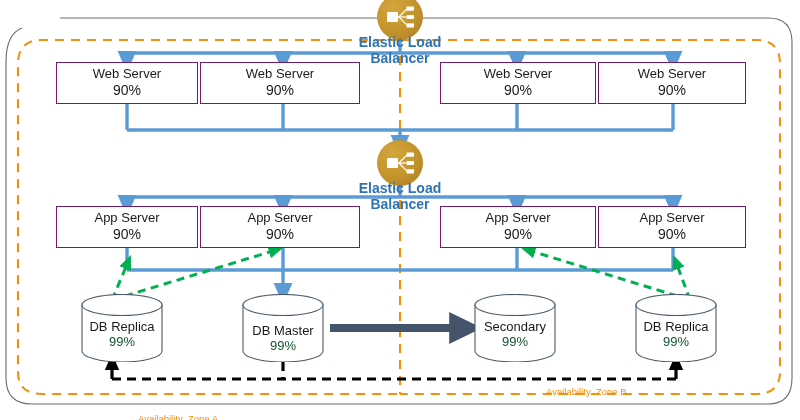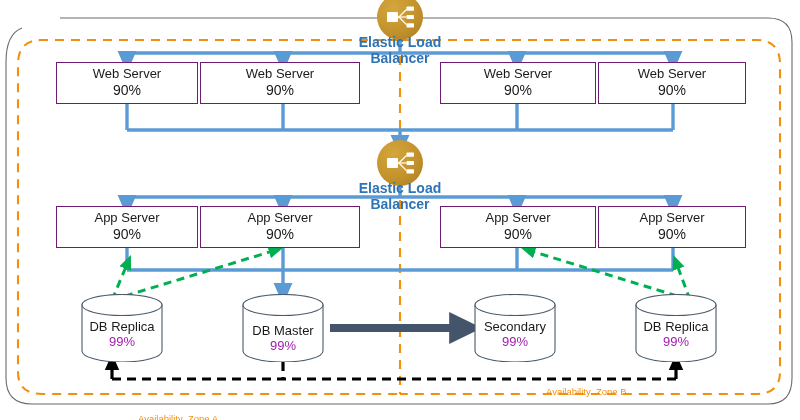--- a/index.html
+++ b/index.html
@@ -70,21 +70,21 @@
     box-sizing: border-box;
     pointer-events: none;
   }
   .db-label .db-title {
     font-size: 13px;
     color: #1a1a1a;
     line-height: 1.15;
   }
   .db-label .db-pct {
     font-size: 13px;
-    color: #a21caf;
+    color: #14532d;
     line-height: 1.15;
   }
 
   
   .lb {
     position: absolute;
     z-index: 9;
   }
   .lb-icon {
     position: absolute;

